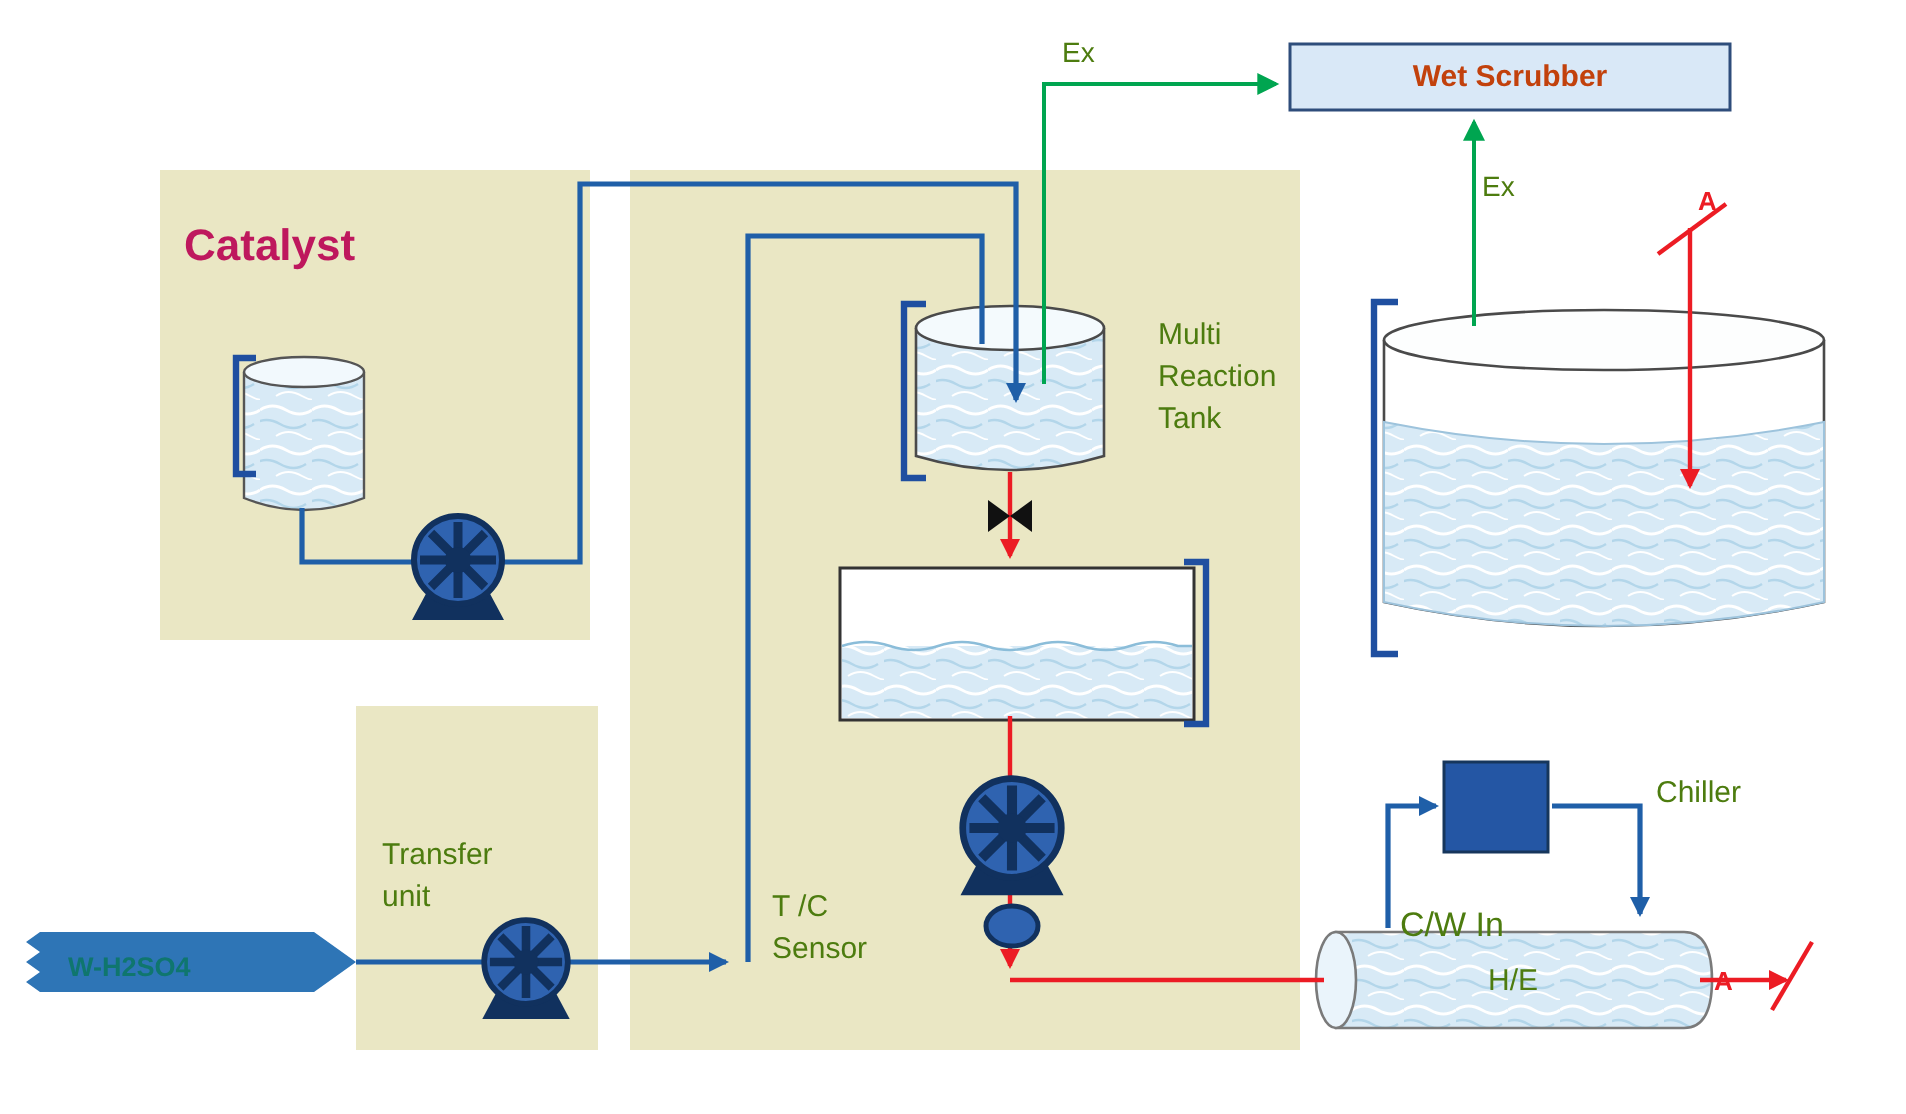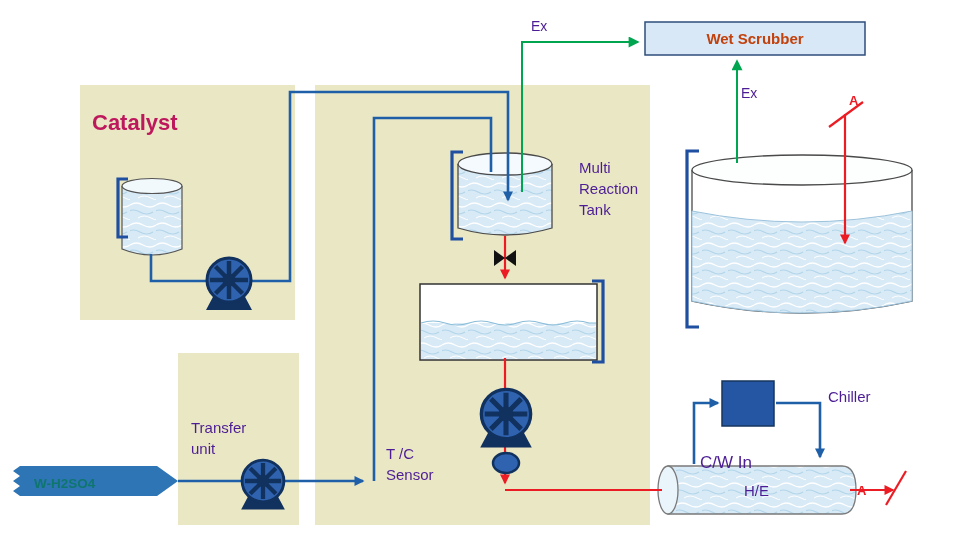--- a/index.html
+++ b/index.html
@@ -1,21 +1,21 @@
 <!DOCTYPE html>
 <html><head>
 <meta charset="utf-8">
 <style>
   * { margin:0; padding:0; box-sizing:border-box; }
   html,body { background:#ffffff; }
   body { font-family:"Liberation Sans", sans-serif; }
   .stage { position:relative; width:953px; height:557px; background:#ffffff; overflow:hidden; }
   .panel { position:absolute; background:#eae7c4; }
   svg.diagram { position:absolute; left:0; top:0; }
-  .lbl { position:absolute; color:#4c1d95; font-size:15px; line-height:21px; }
+  .lbl { position:absolute; color:#4d7c0f; font-size:15px; line-height:21px; }
   .lbl-catalyst { left:92px; top:112px; font-size:22px; font-weight:bold; color:#be185d; }
   .lbl-scrubber { left:645px; top:22px; width:220px; height:33px; display:flex; align-items:center; justify-content:center; font-weight:bold; color:#c2410c; font-size:15px; }
   .lbl-ex1 { left:531px; top:16px; font-size:14px; }
   .lbl-ex2 { left:741px; top:83px; font-size:14px; }
   .lbl-a-top { left:849px; top:90px; font-size:13px; font-weight:bold; color:#ec1c24; }
   .lbl-mrt { left:563px; top:157px; width:76px;margin-left:16px; }
   .lbl-h2so4 { left:737px; top:236px; width:100px; }
   .lbl-transfer { left:191px; top:417px; width:66px; }
   .lbl-tc { left:386px; top:443px; width:55px; }
   .lbl-feed { left:34px; top:473px; color:#0f766e; font-weight:bold; font-size:13.5px; }

